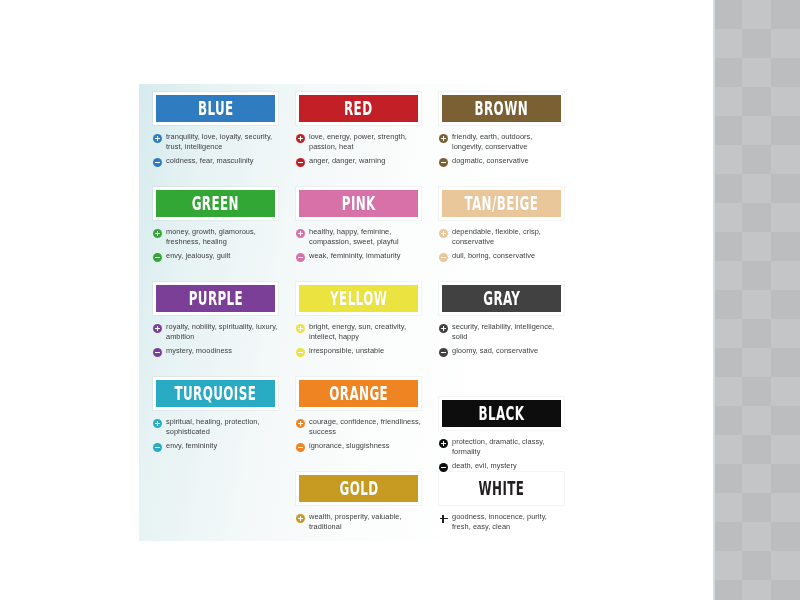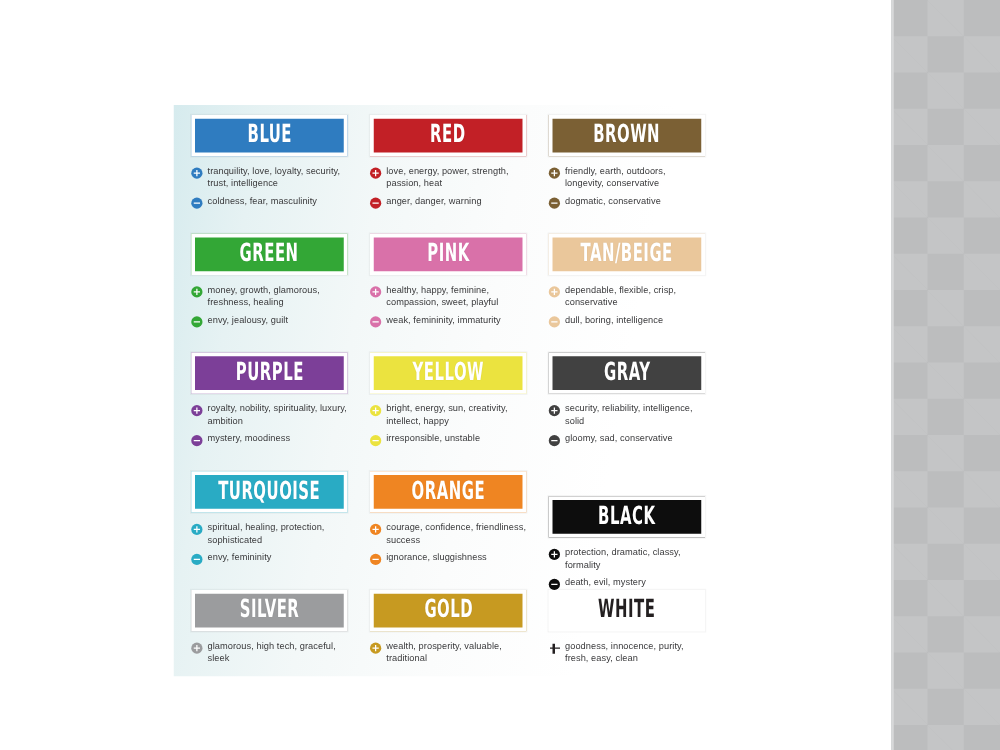--- a/index.html
+++ b/index.html
@@ -253,21 +253,21 @@
           <div class="swatch" style="background: rgb(234, 199, 155);">
             <div class="swatch-label">TAN/BEIGE</div>
           </div>
           <div class="traits">
             <div class="trait">
               <span class="badge plus" style="background: rgb(234, 199, 155);"></span>
               <span class="trait-text">dependable, flexible, crisp, conservative</span>
             </div>
             <div class="trait">
               <span class="badge" style="background: rgb(234, 199, 155);"></span>
-              <span class="trait-text">dull, boring, intelligence</span>
+              <span class="trait-text">dull, boring, conservative</span>
             </div>
           </div>
         </div>
         <div class="card col0 row2">
           <div class="swatch" style="background: rgb(124, 63, 152);">
             <div class="swatch-label">PURPLE</div>
           </div>
           <div class="traits">
             <div class="trait">
               <span class="badge plus" style="background: rgb(124, 63, 152);"></span>
@@ -347,31 +347,20 @@
             <div class="trait">
               <span class="badge plus" style="background: rgb(13, 13, 13);"></span>
               <span class="trait-text">protection, dramatic, classy, formality</span>
             </div>
             <div class="trait">
               <span class="badge" style="background: rgb(13, 13, 13);"></span>
               <span class="trait-text">death, evil, mystery</span>
             </div>
           </div>
         </div>
-        <div class="card col0 row4">
-          <div class="swatch" style="background: rgb(155, 156, 158);">
-            <div class="swatch-label">SILVER</div>
-          </div>
-          <div class="traits">
-            <div class="trait">
-              <span class="badge plus" style="background: rgb(155, 156, 158);"></span>
-              <span class="trait-text">glamorous, high tech, graceful, sleek</span>
-            </div>
-          </div>
-        </div>
         <div class="card col1 row4">
           <div class="swatch" style="background: rgb(199, 154, 33);">
             <div class="swatch-label">GOLD</div>
           </div>
           <div class="traits">
             <div class="trait">
               <span class="badge plus" style="background: rgb(199, 154, 33);"></span>
               <span class="trait-text">wealth, prosperity, valuable, traditional</span>
             </div>
           </div>

